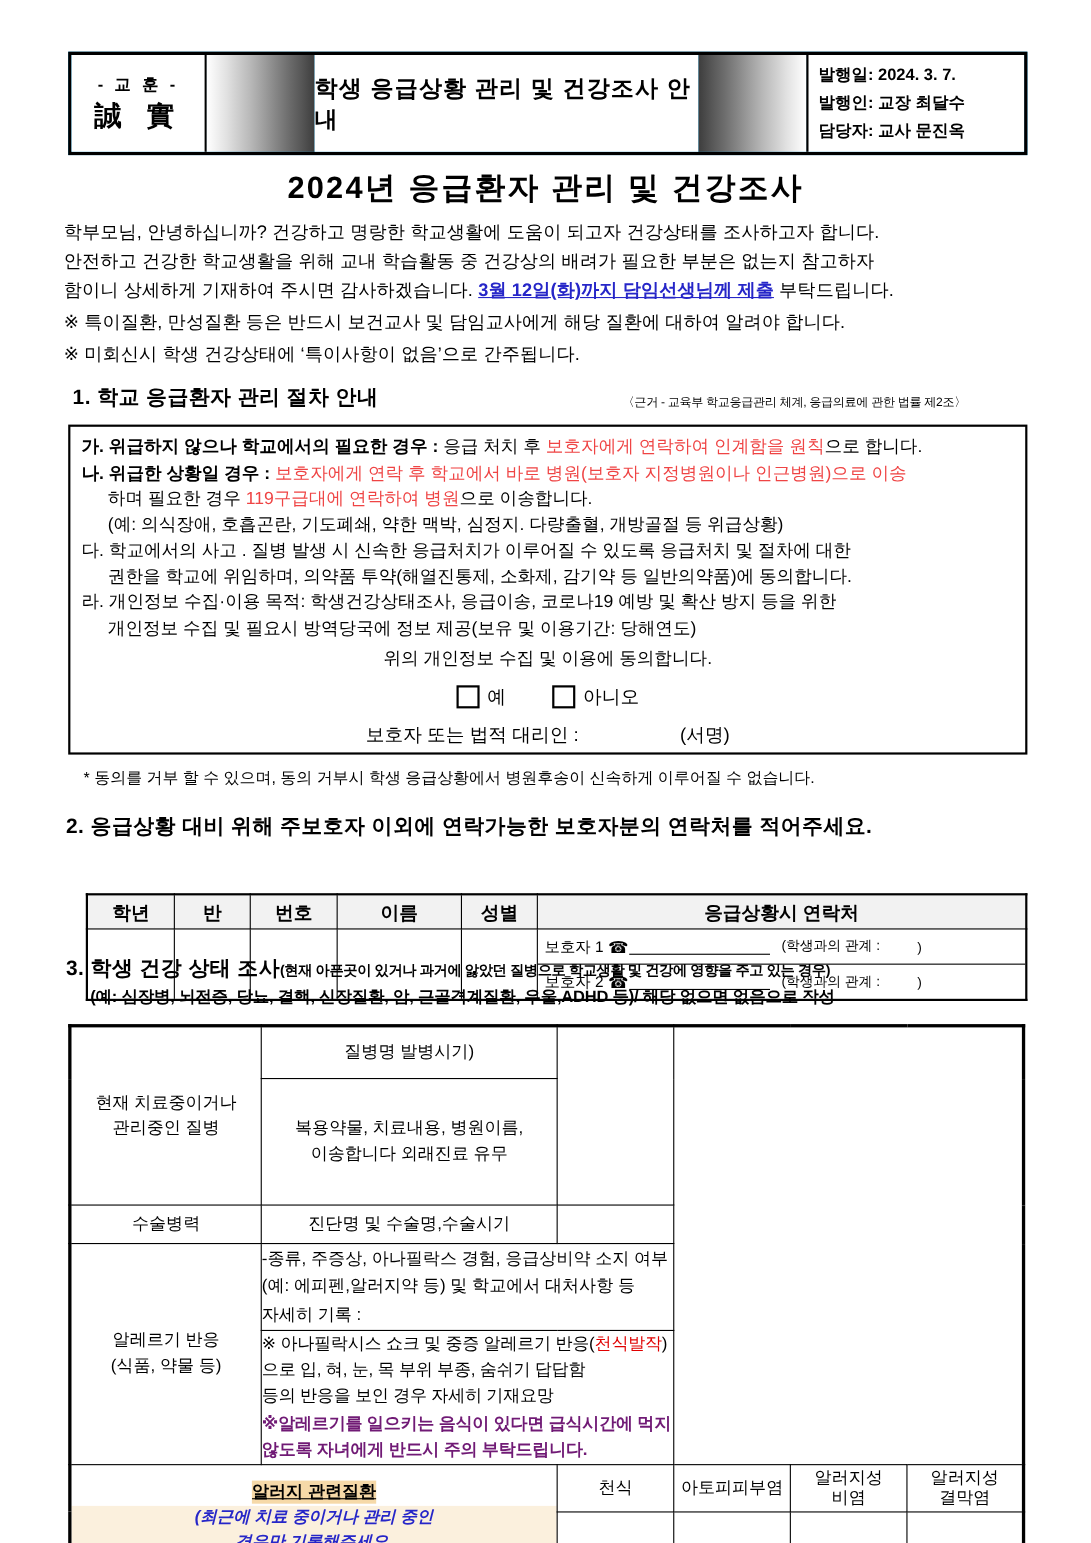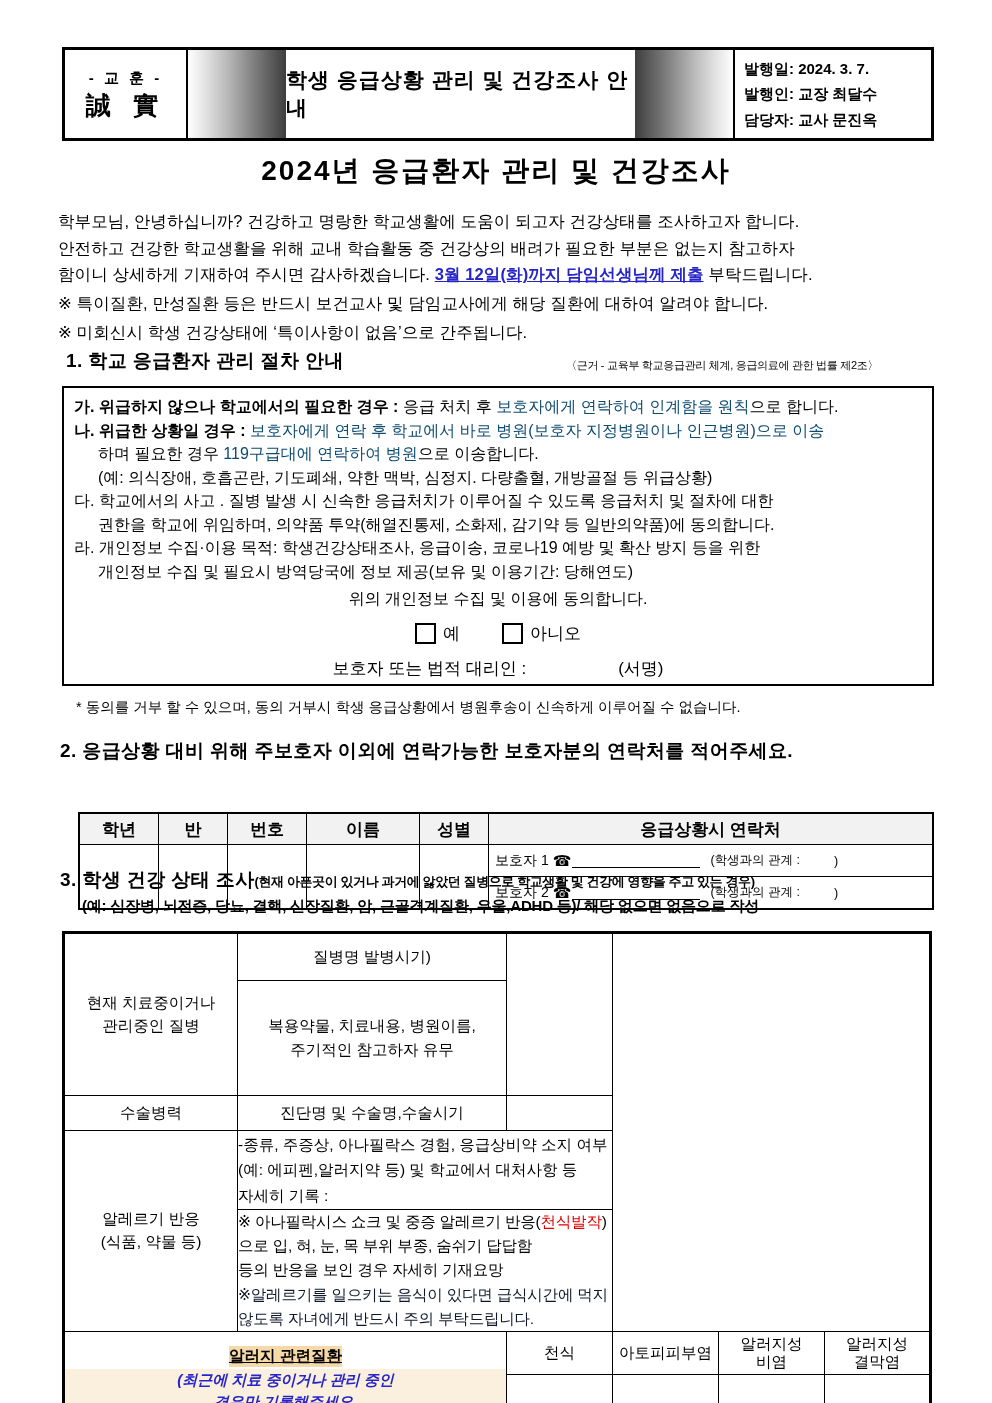--- a/index.html
+++ b/index.html
@@ -109,21 +109,21 @@
     text-align: center;
     font-size: 28px;
     font-weight: bold;
     letter-spacing: 2px;
   }
 
   
   .intro {
     position: absolute;
     left: 58px;
-    top: 208px;
+    top: 198px;
     width: 880px;
   }
   .intro p {
     margin: 0;
     font-size: 16.5px;
     line-height: 1.62;
     letter-spacing: 0.1px;
     white-space: nowrap;
   }
   .u-blue {
@@ -183,21 +183,21 @@
     background: #fff;
   }
   .proc-line {
     font-size: 16px;
     line-height: 1.47;
     white-space: nowrap;
   }
   .lbl {
     font-weight: bold;
   }
-  .blue { color: #0c4a6e; }
+  .blue { color: #ef4444; }
   .proc-indent { padding-left: 24px; }
   .consent-center {
     text-align: center;
     font-size: 16px;
     margin-top: 6px;
     white-space: nowrap;
   }
   .cb-row {
     display: flex;
     align-items: center;
@@ -313,21 +313,21 @@
     vertical-align: top;
   }
   .allergy-note {
     padding: 5px 7px 4px 7px;
     font-size: 13.5px;
     line-height: 1.56;
     vertical-align: top;
     letter-spacing: -0.2px;
   }
   .red { color: #e00000; margin-top: 34px; }
-  .red-b { color: #0f172a; font-weight: normal; }
+  .red-b { color: #701a75; font-weight: bold; }
   .alz-label-cell {
     padding: 4px 8px 6px 8px;
     vertical-align: middle;
     text-align: center;
   }
   .alz-title {
     display: inline-block;
     background: #f6d9a8;
     text-decoration: underline;
     font-weight: bold;
@@ -469,21 +469,21 @@
         <td class="rowlabel" rowspan="2" style="width:172px">
           <span>현재 치료중이거나</span><br>
           <span>관리중인 질병</span>
         </td>
         <td class="sub-ctr" style="width:268px;height:46px">질병명 발병시기)</td>
         <td rowspan="2"></td>
       </tr>
       <tr>
         <td class="sub-ctr" style="height:114px">
           <span>복용약물, 치료내용, 병원이름,</span><br>
-          <span>주기적인 참고하자 유무</span>
+          <span>이송합니다 외래진료 유무</span>
         </td>
       </tr>
       <tr>
         <td class="rowlabel" style="height:34px">수술병력</td>
         <td class="sub-ctr">진단명 및 수술명,수술시기</td>
         <td></td>
       </tr>
       <tr>
         <td class="rowlabel" rowspan="2">
           <span>알레르기 반응</span><br>

